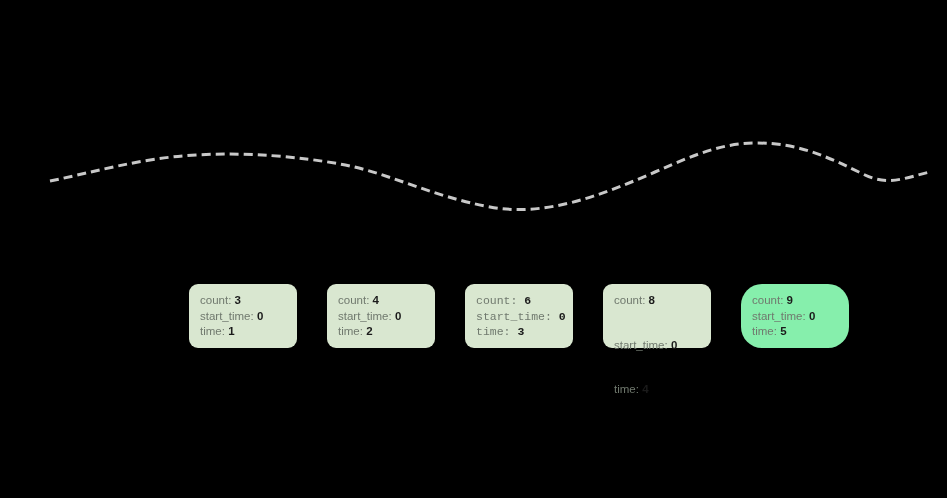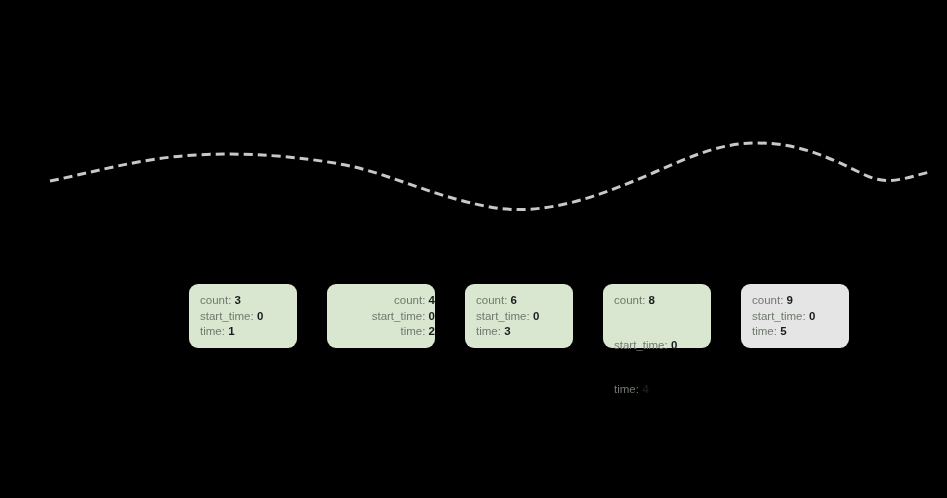--- a/index.html
+++ b/index.html
@@ -75,35 +75,35 @@
   <svg id="trend-svg" viewBox="0 0 947 498">
     <path id="trend-path" fill="none" stroke="#c8c8c8" stroke-width="3" stroke-linecap="butt" stroke-dasharray="9 5" d="M 50 181 C 95 172, 140 158, 196 155 C 250 152, 300 157, 340 164 C 390 173, 430 196, 490 207 C 545 217, 600 196, 655 172 C 700 152, 725 143, 757 143 C 800 143, 830 158, 865 175 C 890 187, 910 176, 930 172"></path>
   </svg>
 
   <div id="card-row">
       <div class="card" style="background: rgb(217, 231, 208);">
         <div class="card-line"><span class="field-label" style="color: rgb(112, 121, 110);">count:</span> <span class="field-value" style="color: rgb(27, 27, 27);">3</span></div>
         <div class="card-line"><span class="field-label" style="color: rgb(112, 121, 110);">start_time:</span> <span class="field-value" style="color: rgb(27, 27, 27);">0</span></div>
         <div class="card-line"><span class="field-label" style="color: rgb(112, 121, 110);">time:</span> <span class="field-value" style="color: rgb(27, 27, 27);">1</span></div>
       </div>
-      <div class="card" style="background: rgb(217, 231, 208); align-items: flex-end;">
+      <div class="card" style="background: rgb(217, 231, 208);">
         <div class="card-line"><span class="field-label" style="color: rgb(112, 121, 110);">count:</span> <span class="field-value" style="color: rgb(27, 27, 27);">4</span></div>
         <div class="card-line"><span class="field-label" style="color: rgb(112, 121, 110);">start_time:</span> <span class="field-value" style="color: rgb(27, 27, 27);">0</span></div>
         <div class="card-line"><span class="field-label" style="color: rgb(112, 121, 110);">time:</span> <span class="field-value" style="color: rgb(27, 27, 27);">2</span></div>
       </div>
-      <div class="card" style="background: rgb(217, 231, 208);">
+      <div class="card" style="background: rgb(217, 231, 208); font-family: Liberation Mono, monospace;">
         <div class="card-line"><span class="field-label" style="color: rgb(112, 121, 110);">count:</span> <span class="field-value" style="color: rgb(27, 27, 27);">6</span></div>
         <div class="card-line"><span class="field-label" style="color: rgb(112, 121, 110);">start_time:</span> <span class="field-value" style="color: rgb(27, 27, 27);">0</span></div>
         <div class="card-line"><span class="field-label" style="color: rgb(112, 121, 110);">time:</span> <span class="field-value" style="color: rgb(27, 27, 27);">3</span></div>
       </div>
       <div class="card" style="background: rgb(217, 231, 208); gap: 29px;">
         <div class="card-line"><span class="field-label" style="color: rgb(112, 121, 110);">count:</span> <span class="field-value" style="color: rgb(27, 27, 27);">8</span></div>
         <div class="card-line"><span class="field-label" style="color: rgb(112, 121, 110);">start_time:</span> <span class="field-value" style="color: rgb(27, 27, 27);">0</span></div>
         <div class="card-line"><span class="field-label" style="color: rgb(112, 121, 110);">time:</span> <span class="field-value" style="color: rgb(27, 27, 27);">4</span></div>
       </div>
-      <div class="card" style="background: #e5e5e5;">
+      <div class="card" style="background: #86efac; border-radius: 21px;">
         <div class="card-line"><span class="field-label" style="color: rgb(112, 121, 110);">count:</span> <span class="field-value" style="color: rgb(27, 27, 27);">9</span></div>
         <div class="card-line"><span class="field-label" style="color: rgb(112, 121, 110);">start_time:</span> <span class="field-value" style="color: rgb(27, 27, 27);">0</span></div>
         <div class="card-line"><span class="field-label" style="color: rgb(112, 121, 110);">time:</span> <span class="field-value" style="color: rgb(27, 27, 27);">5</span></div>
       </div>
     </div>
 
 </div>
 
 </body></html>

